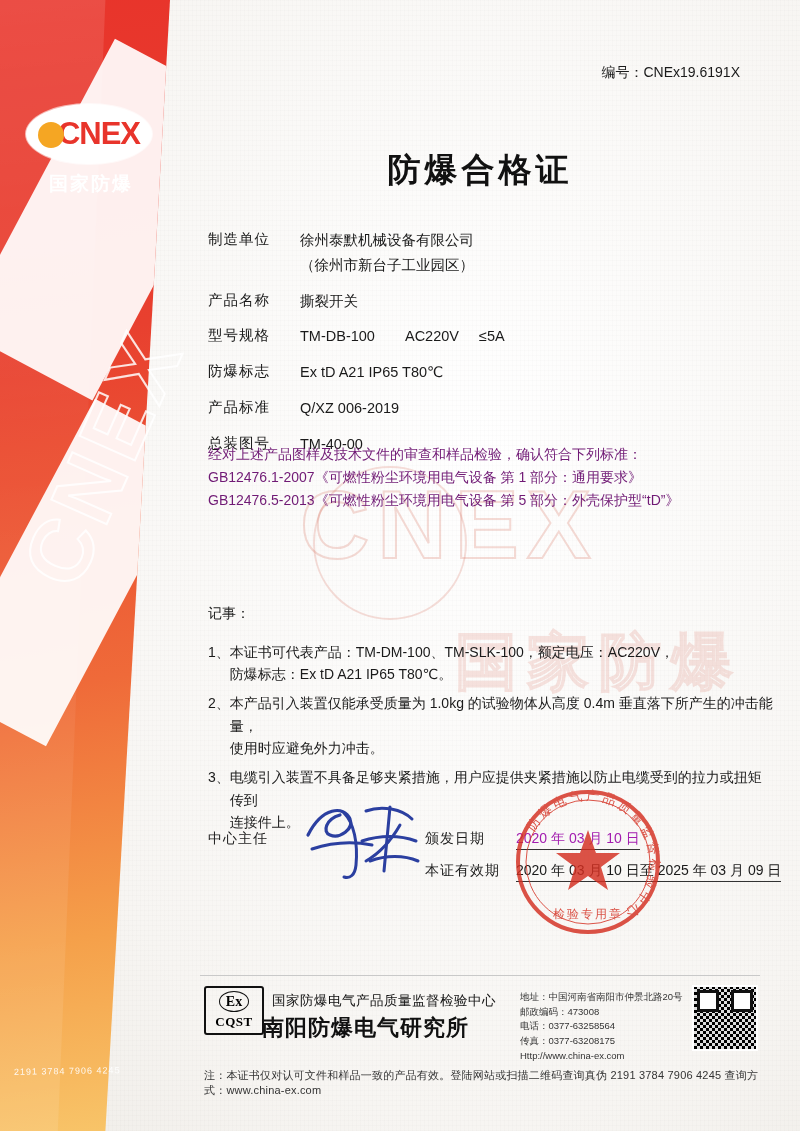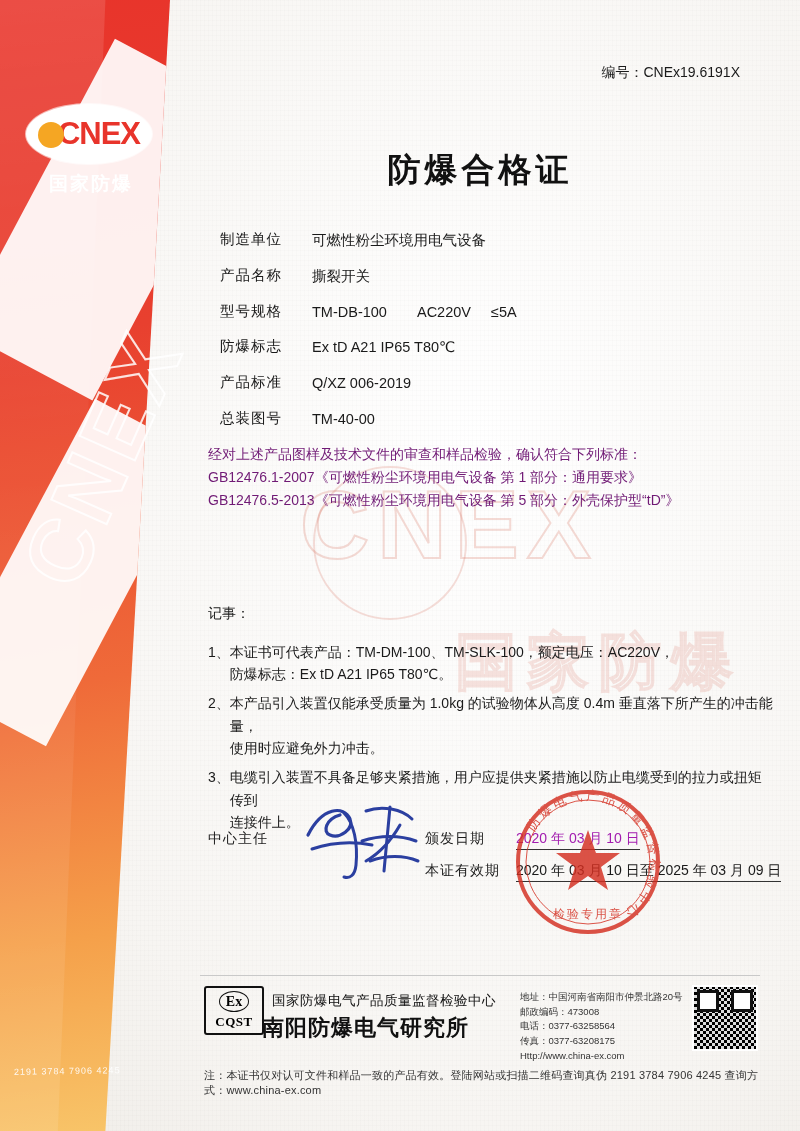--- a/index.html
+++ b/index.html
@@ -192,21 +192,20 @@
     left: 208px;
     top: 230px;
     width: 540px;
     font-size: 14.5px;
     color: #1a1a1a;
   }
   .f-row {
     display: flex;
     align-items: flex-start;
     margin-bottom: 14px;
-    margin-left: 12px;
   }
   .f-label {
     width: 92px;
     flex: 0 0 92px;
     letter-spacing: 1px;
   }
   .f-value {
     flex: 1;
     line-height: 1.5;
   }
@@ -411,21 +410,22 @@
 
   <div class="cert-no">编号：CNEx19.6191X</div>
 
   <div class="title">防爆合格证</div>
 
   <div class="fields">
 
     <div class="f-row">
       <div class="f-label">制造单位</div>
       <div class="f-value">
-        <div>可燃性粉尘环境用电气设备</div>
+        <div>徐州泰默机械设备有限公司</div>
+        <div class="f-sub">（徐州市新台子工业园区）</div>
       </div>
     </div>
 
     <div class="f-row">
       <div class="f-label">产品名称</div>
       <div class="f-value">撕裂开关</div>
     </div>
 
     <div class="f-row">
       <div class="f-label">型号规格</div>

